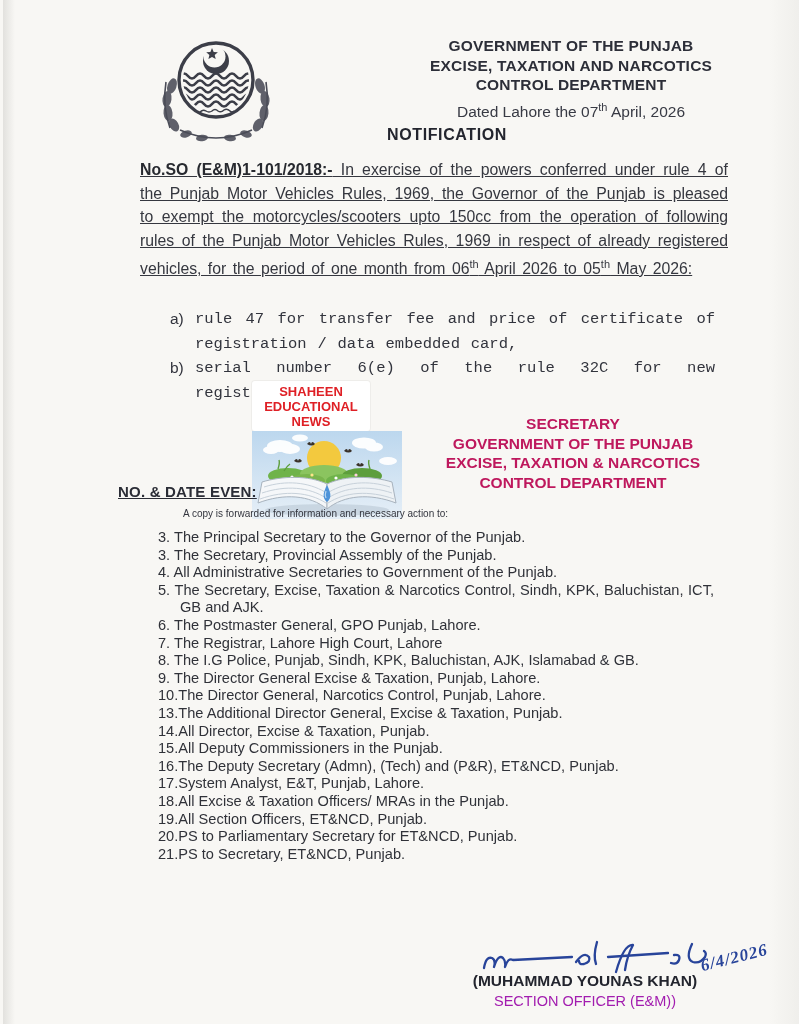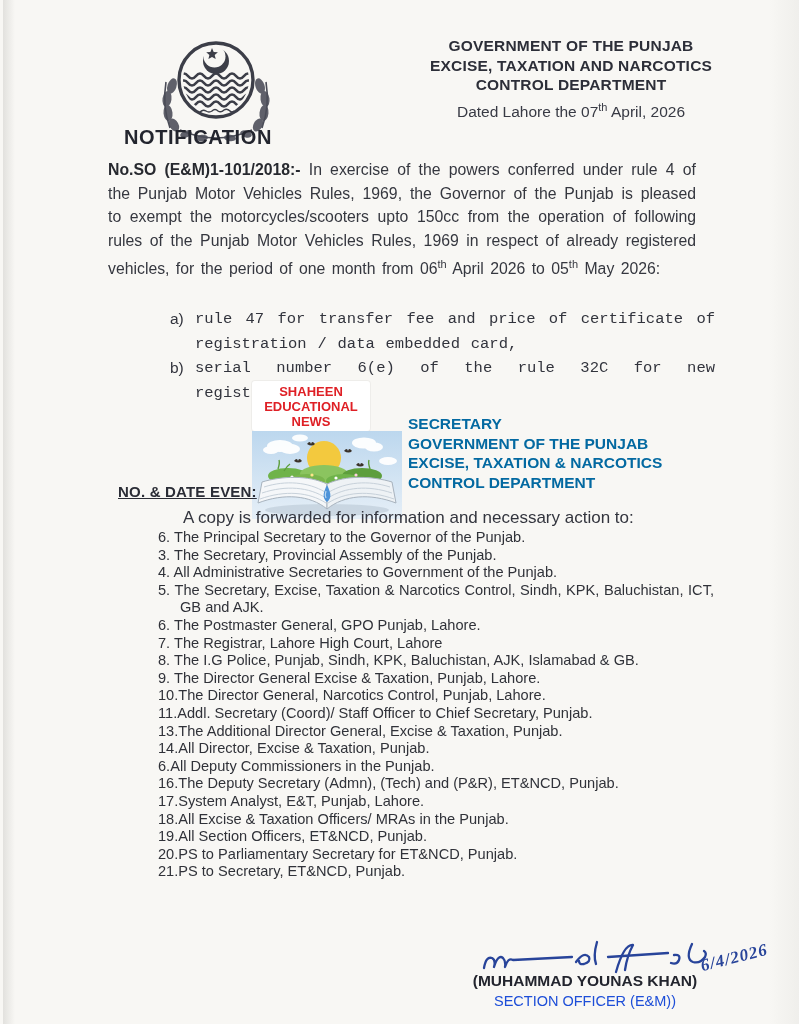--- a/index.html
+++ b/index.html
@@ -26,76 +26,76 @@
     left:404px; top:36px; width:334px; text-align:center;
     font-weight:bold; font-size:15.5px; line-height:19.5px; color:#2c2e38;
     letter-spacing:.2px;
   }
   .dated {
     left:404px; top:101px; width:334px; text-align:center;
     font-size:15.5px; color:#383a44;
   }
   .dated sup, .para sup { font-size:11px; }
   .title {
-    left:124px; top:126px; width:646px; text-align:left;
-    font-weight:bold; font-size:20px; letter-spacing:.6px; color:#23252e;
+    left:124px; top:126px; width:646px; text-align:center;
+    font-weight:bold; font-size:16px; letter-spacing:.6px; color:#23252e;
   }
 
   
   .para {
-    left:108px; top:158px; width:588px;
+    left:140px; top:158px; width:588px;
     font-size:15.8px; line-height:23.6px; text-align:justify;
-    word-spacing:2px; color:#35373f;
+    word-spacing:2px; color:#35373f;text-decoration:underline;
   }
   .para b { color:#27292f; }
 
   
   .sublist { left:170px; top:307px; width:545px; font-size:15.5px; line-height:24.5px; }
   .subitem { display:flex; }
   .sublabel { width:25px; flex:none; }
   .subtext { flex:1; text-align:justify; word-spacing:1.5px;font-family:Liberation Mono, monospace; }
 
   
   .shaheen { left:252px; top:381px; width:118px; }
   .sh-label {
     background:#ffffff; border-radius:3px; padding:3px 2px 2px;
     text-align:center; font-weight:bold; font-size:13px; line-height:15px;
     box-shadow:0 0 0 1px rgba(0,0,0,.04);
   }
   .sh-art { display:block; margin-top:0px; }
 
   
   .sec-block {
-    left:408px; top:414px; width:330px; text-align:left;
-    font-weight:bold; font-size:15.5px; line-height:19.5px; color:#0369a1;
+    left:408px; top:414px; width:330px; text-align:center;
+    font-weight:bold; font-size:15.5px; line-height:19.5px; color:#be185d;
   }
 
   
   .no-date {
     left:118px; top:483px; font-weight:bold; font-size:15px;
     text-decoration:underline; color:#2b2d36; letter-spacing:.2px;text-align:right;
   }
-  .copy-line { left:183px; top:508px; font-size:17px; color:#33353e; }
+  .copy-line { left:183px; top:508px; font-size:10px; color:#33353e; }
   .dist { left:158px; top:529px; width:556px; font-size:14.6px; line-height:17.6px; color:#303239; }
   .dist-item { padding-left:22px; text-indent:-22px; text-align:justify; }
 
   
   .scrawl { left:476px; top:934px; }
   .hand-date {
     left:700px; top:948px; transform:rotate(-14deg);
     font-family:"Liberation Serif", serif; font-style:italic;
     font-size:17px; font-weight:bold; letter-spacing:1px;
   }
   .officer-name {
     left:448px; top:972px; width:274px; text-align:center;
     font-weight:bold; font-size:15.5px; color:#23252e;
   }
   .officer-title {
     left:448px; top:993px; width:274px; text-align:center;
-    font-size:14.5px; color:#1d4ed8;
+    font-size:14.5px; color:#a21caf;
   }
 </style>
 </head>
 <body>
 
 <div class="abs scan-edge"></div>
 <div class="abs scan-shade"></div>
 
 <div class="abs emblem">
   <svg width="152" height="120" viewBox="0 0 152 120">
@@ -228,33 +228,32 @@
 <div class="abs sec-block">
     <div>SECRETARY</div>
     <div>GOVERNMENT OF THE PUNJAB</div>
     <div>EXCISE, TAXATION &amp; NARCOTICS</div>
     <div>CONTROL DEPARTMENT</div>
   </div>
 
 <div class="abs no-date">NO. &amp; DATE EVEN:</div>
 <div class="abs copy-line">A copy is forwarded for information and necessary action to:</div>
 <div class="abs dist">
-    <div class="dist-item">6. The Principal Secretary to the Governor of the Punjab.</div>
+    <div class="dist-item">3. The Principal Secretary to the Governor of the Punjab.</div>
     <div class="dist-item">3. The Secretary, Provincial Assembly of the Punjab.</div>
     <div class="dist-item">4. All Administrative Secretaries to Government of the Punjab.</div>
     <div class="dist-item">5. The Secretary, Excise, Taxation &amp; Narcotics Control, Sindh, KPK, Baluchistan, ICT, GB and AJK.</div>
     <div class="dist-item">6. The Postmaster General, GPO Punjab, Lahore.</div>
     <div class="dist-item">7. The Registrar, Lahore High Court, Lahore</div>
     <div class="dist-item">8. The I.G Police, Punjab, Sindh, KPK, Baluchistan, AJK, Islamabad &amp; GB.</div>
     <div class="dist-item">9. The Director General Excise &amp; Taxation, Punjab, Lahore.</div>
     <div class="dist-item">10.The Director General, Narcotics Control, Punjab, Lahore.</div>
-    <div class="dist-item">11.Addl. Secretary (Coord)/ Staff Officer to Chief Secretary, Punjab.</div>
     <div class="dist-item">13.The Additional Director General, Excise &amp; Taxation, Punjab.</div>
     <div class="dist-item">14.All Director, Excise &amp; Taxation, Punjab.</div>
-    <div class="dist-item">6.All Deputy Commissioners in the Punjab.</div>
+    <div class="dist-item">15.All Deputy Commissioners in the Punjab.</div>
     <div class="dist-item">16.The Deputy Secretary (Admn), (Tech) and (P&amp;R), ET&amp;NCD, Punjab.</div>
     <div class="dist-item">17.System Analyst, E&amp;T, Punjab, Lahore.</div>
     <div class="dist-item">18.All Excise &amp; Taxation Officers/ MRAs in the Punjab.</div>
     <div class="dist-item">19.All Section Officers, ET&amp;NCD, Punjab.</div>
     <div class="dist-item">20.PS to Parliamentary Secretary for ET&amp;NCD, Punjab.</div>
     <div class="dist-item">21.PS to Secretary, ET&amp;NCD, Punjab.</div>
   </div>
 
 <div class="abs scrawl">
   <svg width="246" height="50" viewBox="0 0 246 50">

